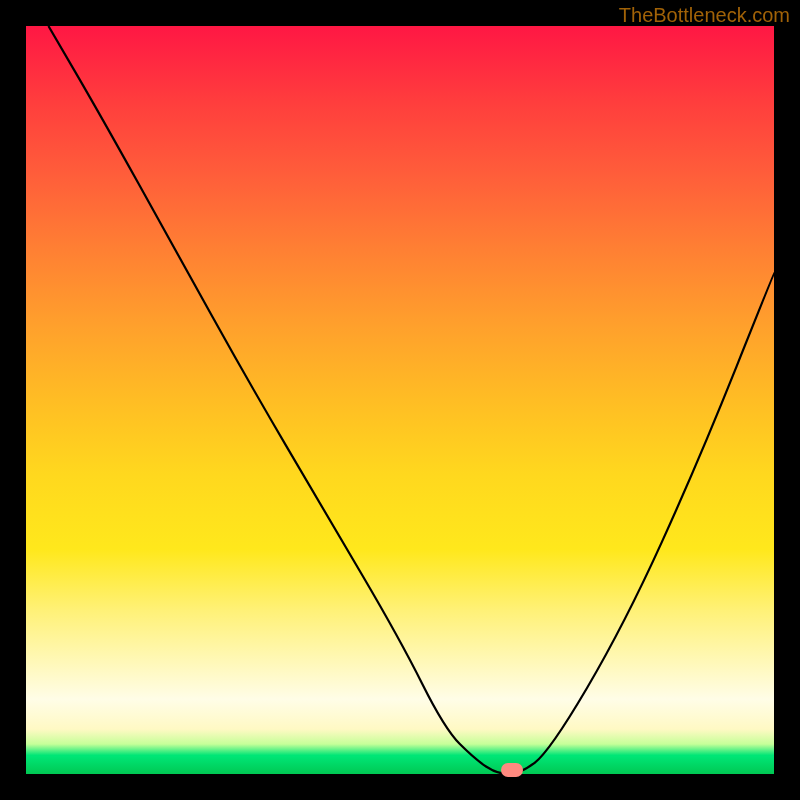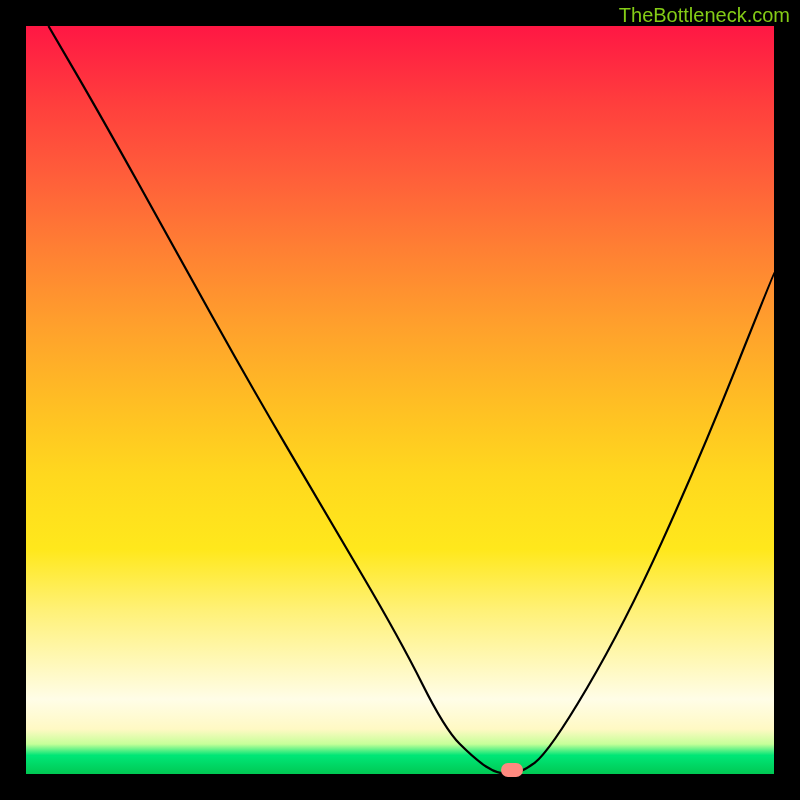--- a/index.html
+++ b/index.html
@@ -31,21 +31,21 @@
       #fff9c4 94%,
       #c6ff99 96%,
       #00e676 97.5%,
       #00c853 100%
     );
   }
   .attribution {
     position: absolute;
     top: 4px;
     right: 10px;
-    color: #84cc16;
+    color: #a16207;
     font-size: 20px;
     font-weight: normal;
     z-index: 10;
   }
   .curve {
     position: absolute;
     left: 0;
     top: 0;
     width: 748px;
     height: 748px;

